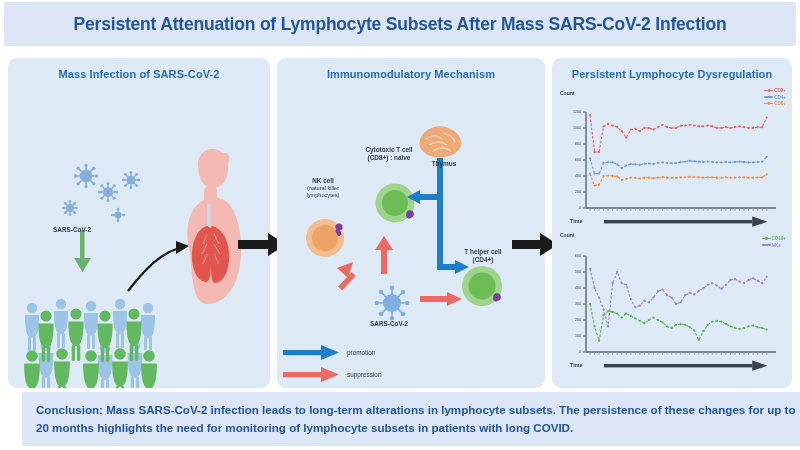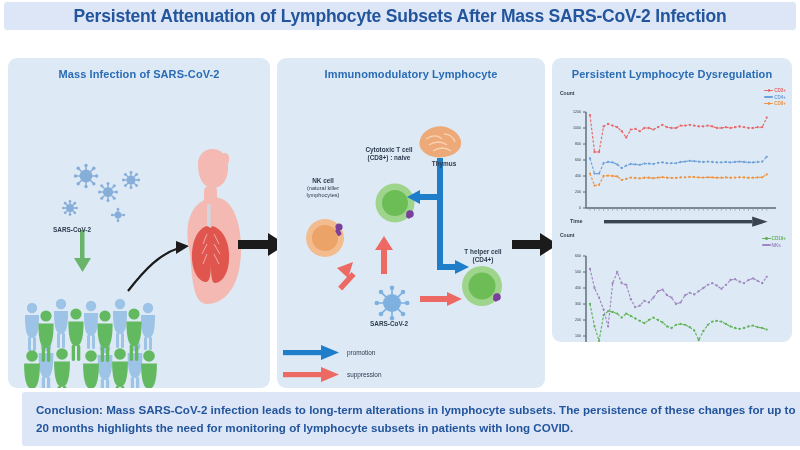--- a/index.html
+++ b/index.html
@@ -6,36 +6,36 @@
   body{
     width:800px;height:450px;overflow:hidden;
     background:#ffffff;
     font-family:"Liberation Sans",sans-serif;
     -webkit-font-smoothing:antialiased;
   }
   .abstract{position:relative;width:800px;height:450px;background:#ffffff;}
 
   
   .title-banner{
-    position:absolute;left:4px;top:2px;width:792px;height:28px;
+    position:absolute;left:4px;top:2px;width:792px;height:44px;
     background:#dde6f7;border-radius:3px;
     display:flex;align-items:center;justify-content:center;
   }
   .title-text{
     color:#23559c;font-size:17.5px;font-weight:bold;letter-spacing:-0.2px;
     text-align:center;white-space:nowrap;
   }
 
   
   .panel{
     position:absolute;background:#ddeaf5;border-radius:9px;overflow:hidden;
   }
   #panel-infection{left:8px;top:58px;width:262px;height:330px;}
   #panel-mechanism{left:277px;top:58px;width:268px;height:330px;}
-  #panel-dysregulation{left:552px;top:58px;width:240px;height:284px;}
+  #panel-dysregulation{left:552px;top:58px;width:240px;height:330px;}
   .panel-title{
     position:absolute;top:10px;left:0;width:100%;text-align:center;
     color:#2a6bb5;font-size:11px;font-weight:bold;letter-spacing:0.1px;
   }
 
   
   .conclusion{
     position:absolute;left:4px;top:392px;width:792px;height:54px;
     background:#dde6f7;border-radius:3px;
     display:flex;align-items:center;margin-left:18px;
@@ -337,21 +337,21 @@
     <div class="lbl" style="left:22px;top:168px;width:84px;">SARS-CoV-2</div>
 
   </div>
 
   <svg class="big-arrow" style="left:236px;top:230px;width:52px;height:30px;" width="52" height="30">
     <rect x="2" y="10" width="32" height="9" fill="#1b1b1b"></rect>
     <polygon points="32,3 50,14.5 32,26" fill="#1b1b1b"></polygon>
   </svg>
 
   <div class="panel" id="panel-mechanism">
-    <div class="panel-title">Immunomodulatory Lymphocyte</div>
+    <div class="panel-title">Immunomodulatory Mechanism</div>
 
     <svg width="268" height="330" style="position:absolute;left:0;top:0;">
 
       <g transform="translate(143,72)">
         <path d="M0,10 C2,0 16,-6 26,-3 C38,1 44,10 40,18 C35,27 18,30 8,25 C1,21 -2,16 0,10 Z" fill="#eda978"></path>
         <g stroke="#f8d7ba" stroke-width="1.3" fill="none" opacity="0.9">
           <path d="M6,9 C12,5 18,5 22,9"></path>
             <path d="M9,15 C15,11 22,11 27,15"></path>
           <path d="M13,21 C19,17 26,17 31,21"></path>
             <path d="M24,4 C30,4 34,8 35,12"></path>

